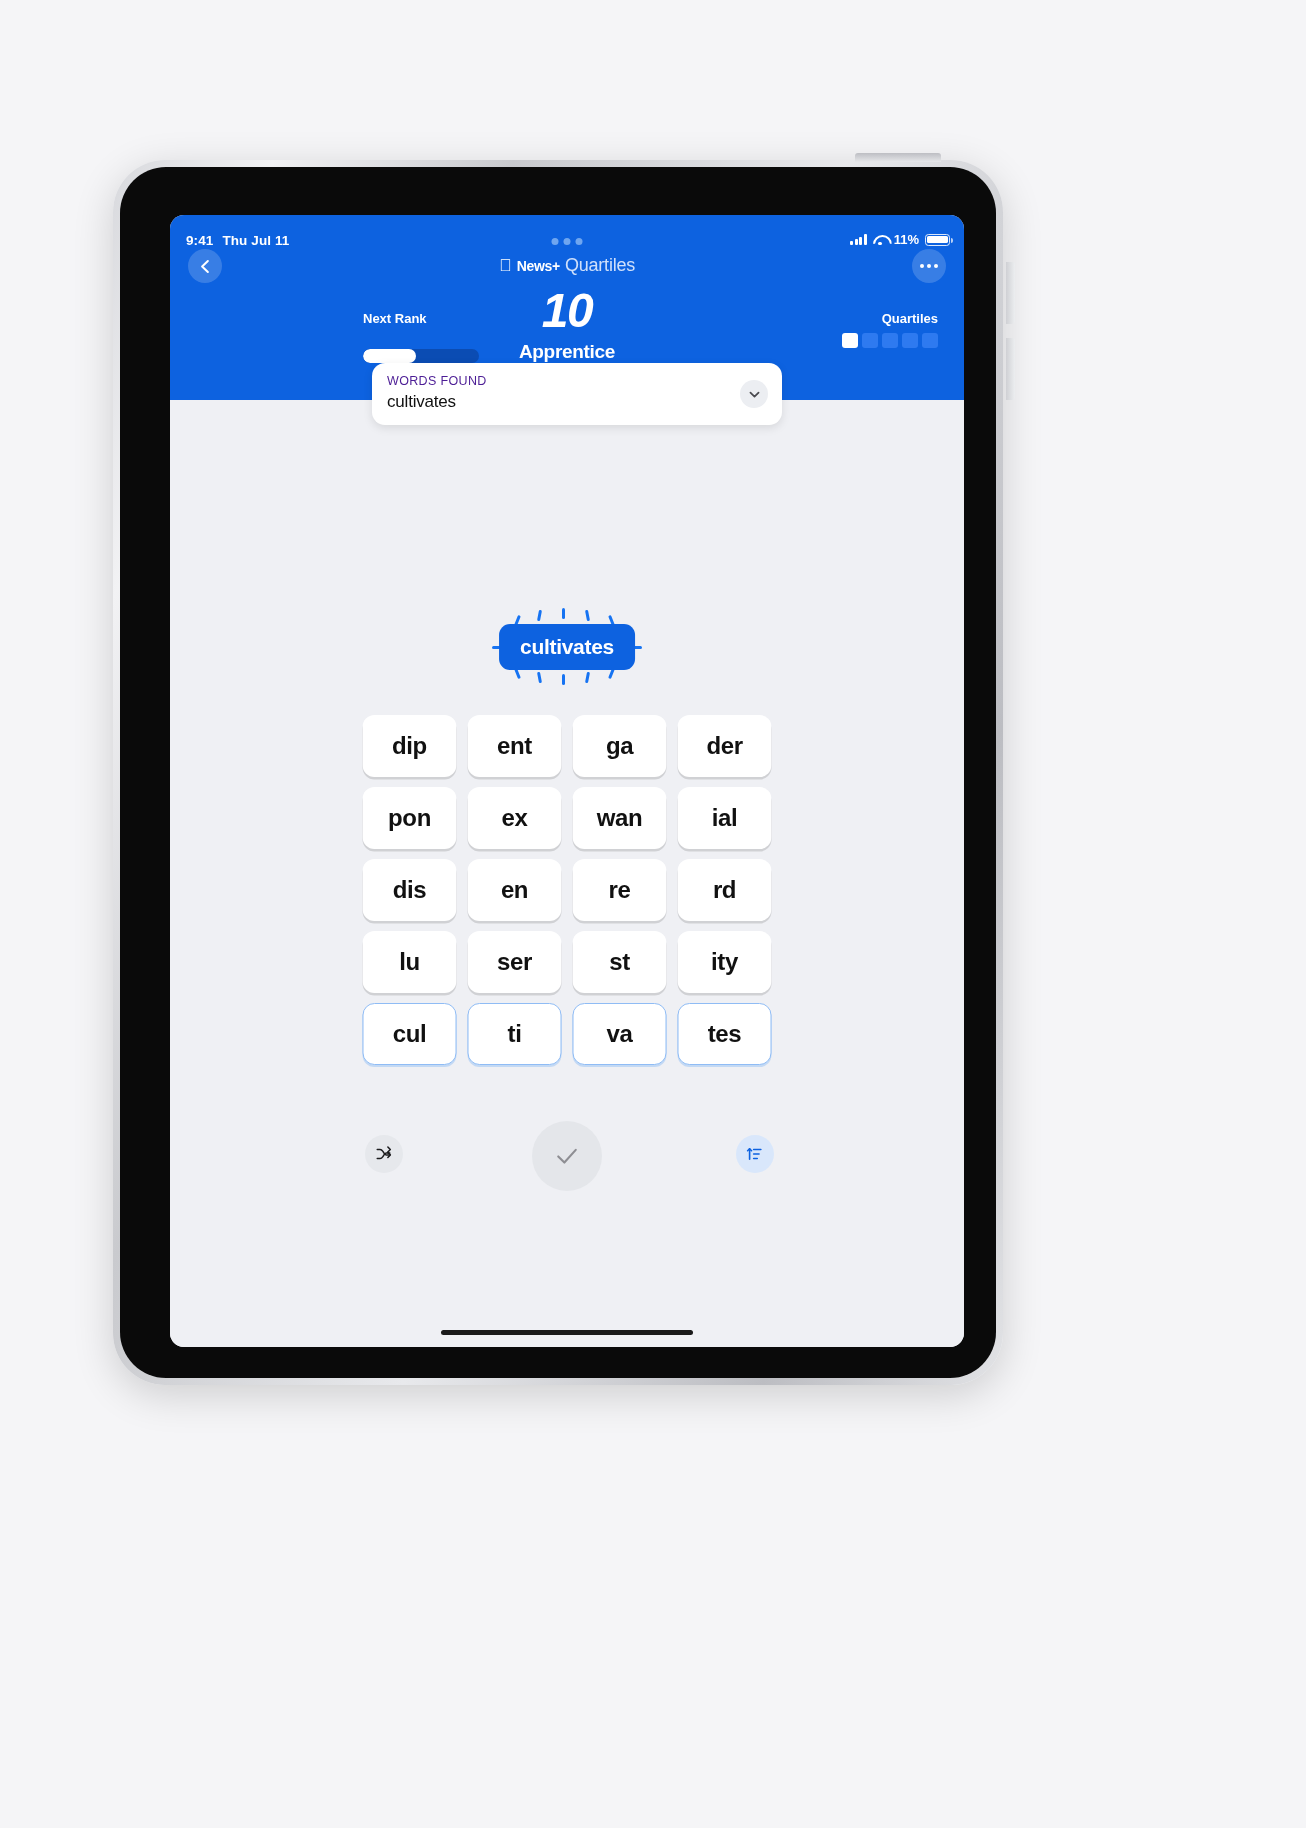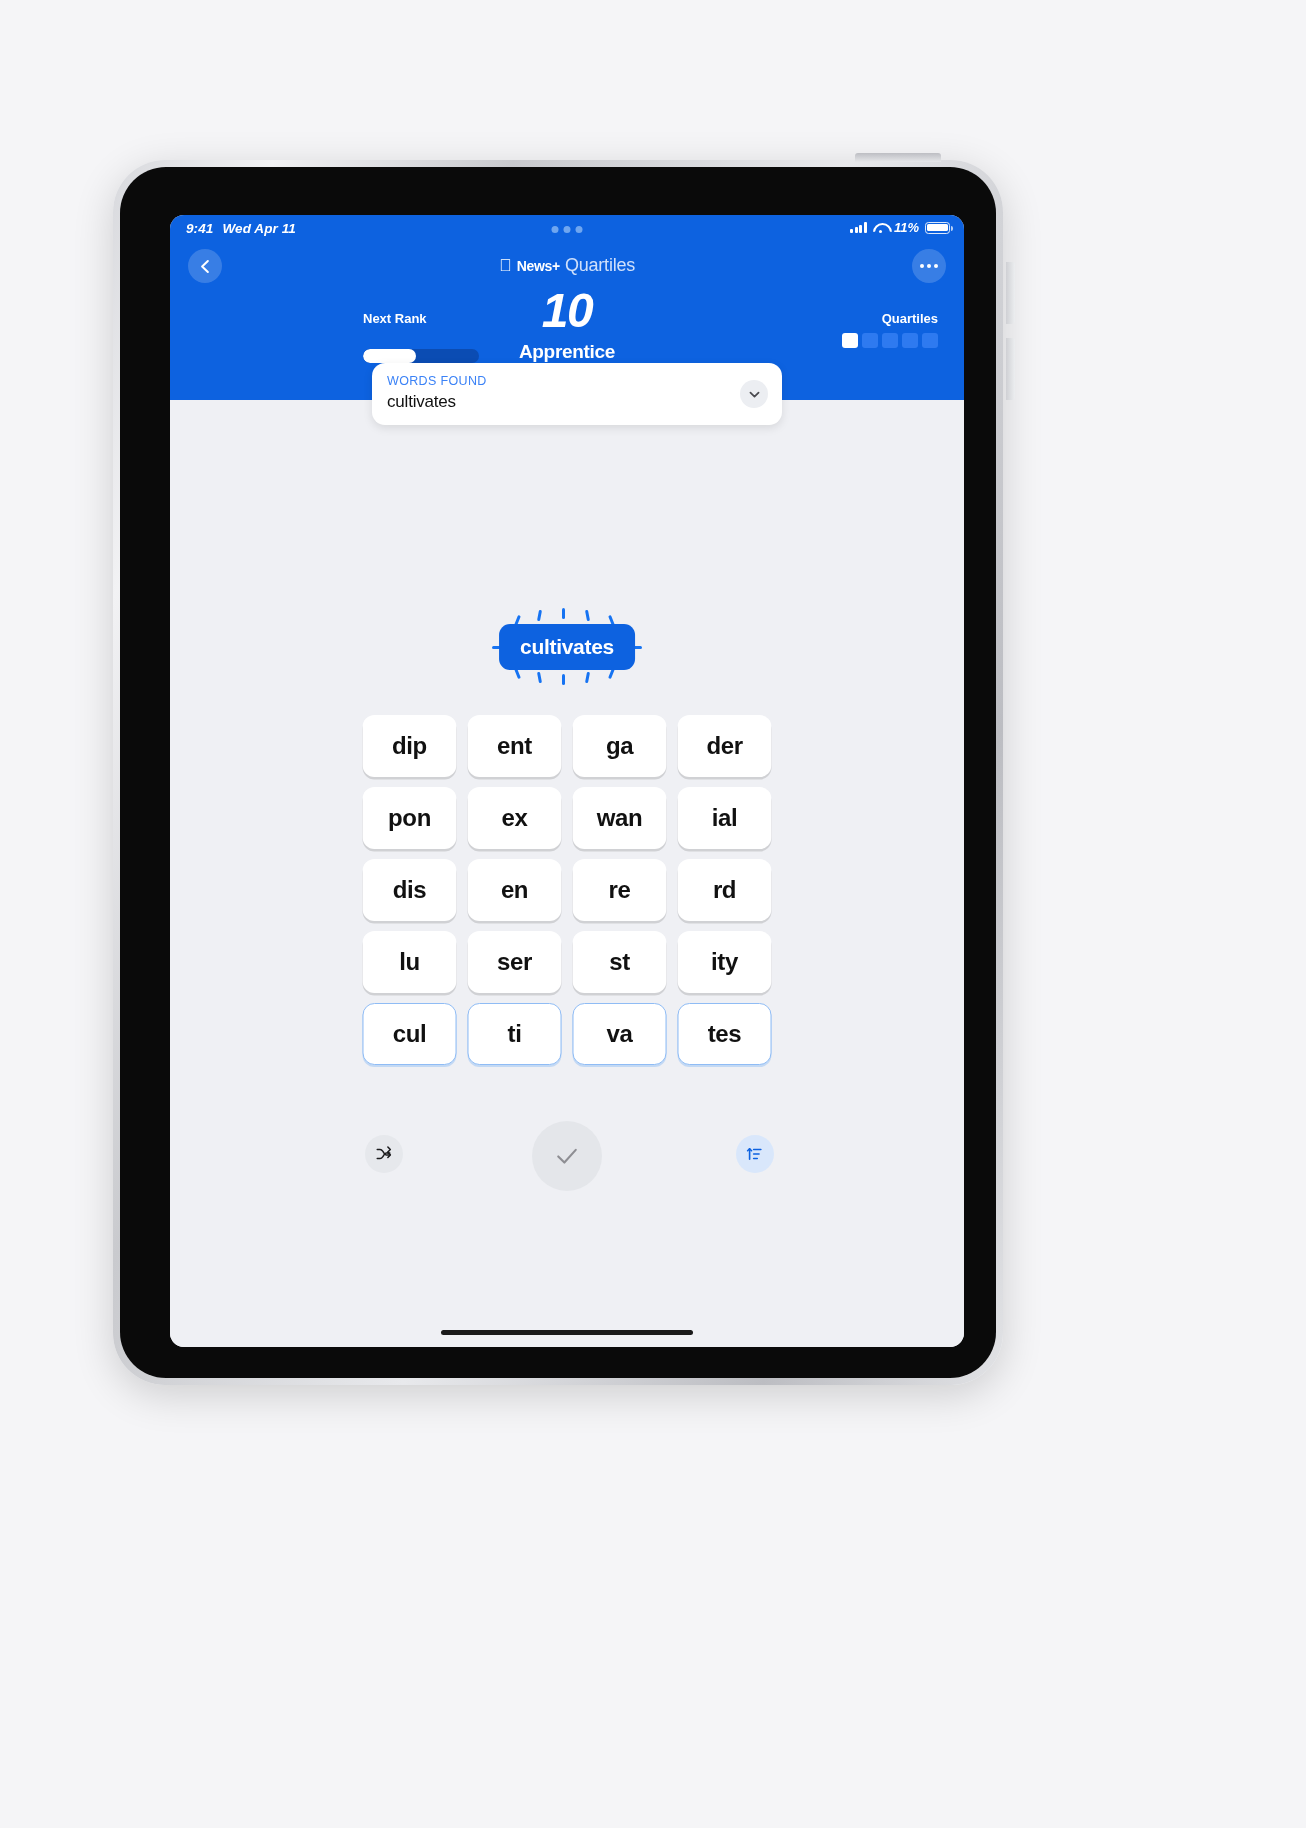--- a/index.html
+++ b/index.html
@@ -61,22 +61,22 @@
     width: 6px; height: 6px; border-radius: 50%;
     background: #1a1b1f;
   }
 
   
   .header {
     position: absolute; left: 0; top: 0; width: 794px; height: 185px;
     background: #0d62e0;
   }
   .statusbar {
-    position: absolute; left: 0; top: 0; width: 794px; height: 30px;
-    display: flex; align-items: center; color: #fff; font-style: italic;
+    position: absolute; left: 0; top: 12px; width: 794px; height: 30px;
+    display: flex; align-items: center; color: #fff;
   }
   .sb-left {
     position: absolute; left: 16px; top: 6px;
     font-size: 13.5px; font-weight: 700; letter-spacing: 0.1px;
     display: flex; gap: 9px; align-items: baseline;
   }
   .sb-dots {
     position: absolute; left: 50%; top: 11px; transform: translateX(-50%);
     display: flex; gap: 5px;
   }
@@ -156,21 +156,21 @@
   .pip-off { background:#2e7af0; }
 
   
   .wordsfound {
     position:absolute; left: 202px; top: 148px; width: 410px; height: 62px;
     background:#fff; border-radius: 13px;
     box-shadow: 0 3px 10px rgba(0,0,0,0.10);
     z-index: 5;
   }
   .wf-label { position:absolute; left: 15px; top: 11px; font-size: 12.5px;
-              font-weight: 500; color:#3b82f6; letter-spacing: 0.35px; }
+              font-weight: 500; color:#4c1d95; letter-spacing: 0.35px; }
   .wf-word { position:absolute; left: 15px; top: 29px; font-size: 17px;
              font-weight: 400; color:#111; letter-spacing: -0.2px; }
   .wf-chev {
     position:absolute; right: 14px; top: 17px; width: 28px; height: 28px;
     border-radius: 50%; background: #eceef2;
     display:flex; align-items:center; justify-content:center;
   }
   .wf-chev svg { width: 13px; height: 13px; }
 
   
@@ -238,21 +238,21 @@
     <div class="cam-dot2"></div>
 
     <div class="ipad-inner">
       <div class="screen">
 
         <div class="header">
 
           <div class="statusbar">
             <div class="sb-left">
               <span>9:41</span>
-              <span>Wed Apr 11</span>
+              <span>Thu Jul 11</span>
             </div>
             <div class="sb-dots">
               <i></i>
                 <i></i>
                 <i></i>
             </div>
             <div class="sb-right">
               <span class="sig">
                 <span></span>
                   <span></span>

